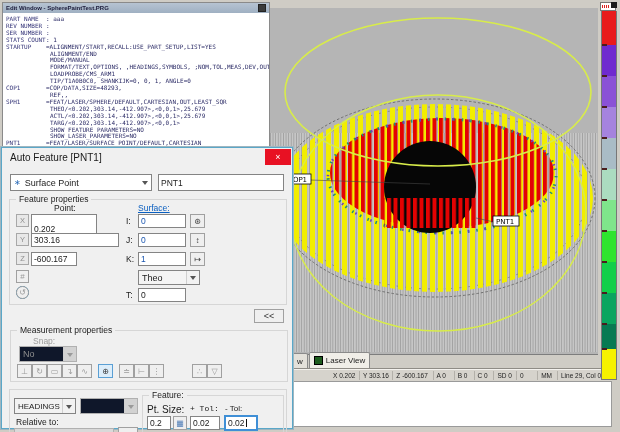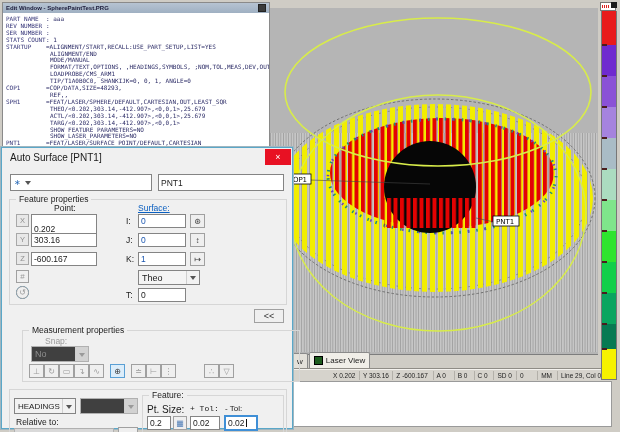--- a/index.html
+++ b/index.html
@@ -47,21 +47,21 @@
           border:1px solid #5aa7c8;box-shadow:0 0 0 1px #9fb6c0;z-index:30;font-size:9px;}
   #dlg-title{position:absolute;left:0;top:0;right:0;height:19px;background:#f0f0f0;display:flex;align-items:center;}
   #dlg-title .t{padding-left:8px;font-size:10px;color:#1a1a1a;}
   #dlg-close{position:absolute;right:1px;top:1px;width:26px;height:16px;background:#e81123;color:#fff;
              display:flex;align-items:center;justify-content:center;font-size:9px;cursor:default;}
   .combo{display:flex;align-items:center;background:#fff;border:1px solid #848484;box-sizing:border-box;}
   .combo .ctext{flex:1;padding-left:3px;white-space:nowrap;overflow:hidden;}
   .combo .cicon{padding:0 1px 0 3px;color:#2b6cb8;font-size:8px;}
   .combo .arrowbox{width:12px;align-self:stretch;display:flex;align-items:center;justify-content:center;border-left:1px solid #cfcfcf;background:#f2f2f2;}
   .arr{width:0;height:0;border:3px solid transparent;border-top:4px solid #555;margin-top:4px;}
-  .combo.disabled{background:#404040;border-color:#b0b0b0;color:#8d8d8d;}
+  .combo.disabled{background:#0f172a;border-color:#b0b0b0;color:#8d8d8d;}
   .combo.disabled .arrowbox{background:#d2d2d2;}
   .combo.disabled .arr{border-top-color:#9a9a9a;}
   .tbox{background:#fff;border:1px solid #848484;box-sizing:border-box;font-size:8.5px;display:flex;align-items:center;padding-left:2px;}
   .tbox.disabled{background:#d9d9d9;border-color:#b0b0b0;}
   .tbox.focused{border:2px solid #3f8fd6;}
   .caret{width:1px;height:8px;background:#111;margin-left:1px;}
   .group{position:absolute;border:1px solid #d6d6d6;}
   .group-title{position:absolute;top:-6px;left:6px;background:#f0f0f0;padding:0 3px;font-size:8.5px;color:#1a1a1a;white-space:nowrap;}
   .axis-btn{position:absolute;width:13px;height:13px;background:#e8e8e8;border:1px solid #a8a8a8;color:#8f8f8f;
             font-size:7.5px;display:flex;align-items:center;justify-content:center;box-sizing:border-box;}
@@ -216,49 +216,50 @@
         <div class="cs-seg" style="height: 31px; background: rgb(10, 165, 95);"></div>
         <div class="cs-tick" style="top: 312px;"></div>
         <div class="cs-seg" style="height: 25px; background: rgb(7, 122, 82);"></div>
         <div class="cs-tick" style="top: 337px;"></div>
         <div class="cs-seg" style="height: 30px; background: rgb(246, 242, 0);"></div>
       </div>
   </div>
 
   <div id="dialog">
     <div id="dlg-title">
-      <span class="t">Auto Surface [PNT1]</span>
+      <span class="t">Auto Feature [PNT1]</span>
     </div>
     <div id="dlg-close">×</div>
 
     <div class="combo" style="position:absolute;left:8px;top:26px;width:142px;height:17px;">
       <span class="cicon">∗</span>
+      <span class="ctext">Surface Point</span>
       <span class="arrowbox" style="background:transparent;border:none;">
           <span class="arr"></span>
         </span>
     </div>
     <div class="tbox" style="position:absolute;left:156px;top:26px;width:126px;height:17px;">
       <span>PNT1</span>
     </div>
 
     <div class="group" style="left:7px;top:51px;width:276px;height:104px;">
       <span class="group-title">Feature properties</span>
       <span class="lbl" style="left:44px;top:3px;">Point:</span>
       <span class="lbl blue" style="left:128px;top:3px;">Surface:</span>
 
       <div class="axis-btn" style="left:6px;top:14px;">X</div>
       <div class="tbox" style="position:absolute;left:21px;top:14px;width:66px;height:30px;">
           <span>0.202</span>
         </div>
       <div class="axis-btn" style="left:6px;top:33px;">Y</div>
-      <div class="tbox" style="position:absolute;left:21px;top:33px;width:66px;height:14px;">
+      <div class="tbox" style="position:absolute;left:21px;top:33px;width:88px;height:14px;">
           <span>303.16</span>
         </div>
       <div class="axis-btn" style="left:6px;top:52px;">Z</div>
-      <div class="tbox" style="position:absolute;left:21px;top:52px;width:66px;height:14px;text-align:center;">
+      <div class="tbox" style="position:absolute;left:21px;top:52px;width:46px;height:14px;text-align:center;">
           <span>-600.167</span>
         </div>
 
       <div style="position:absolute;left:6px;top:70px;display:flex;">
           <button class="ibtn small active">∟</button>
           <button class="ibtn small dim">≈</button>
           <button class="ibtn small dim">⇥</button>
           <button class="ibtn small dim">#</button>
         </div>
       <div style="position:absolute;left:6px;top:86px;display:flex;gap:2px;">
@@ -290,21 +291,21 @@
           </span>
       </div>
       <span class="lbl" style="left:116px;top:90px;">T:</span>
       <div class="tbox" style="position:absolute;left:128px;top:88px;width:48px;height:14px;">
           <span>0</span>
         </div>
     </div>
 
     <button class="ibtn" style="left:252px;top:161px;width:30px;height:14px;font-size:9px;">&lt;&lt;</button>
 
-    <div class="group" style="left:20px;top:182px;width:276px;height:50px;">
+    <div class="group" style="left:8px;top:182px;width:276px;height:50px;">
       <span class="group-title">Measurement properties</span>
       <span class="lbl gray" style="left:22px;top:5px;">Snap:</span>
       <div class="combo disabled" style="position:absolute;left:8px;top:15px;width:58px;height:16px;">
         <span class="ctext">No</span>
         <span class="arrowbox">
             <span class="arr"></span>
           </span>
       </div>
       <div style="position:absolute;left:6px;top:33px;display:flex;">
           <div class="mtb-group">

